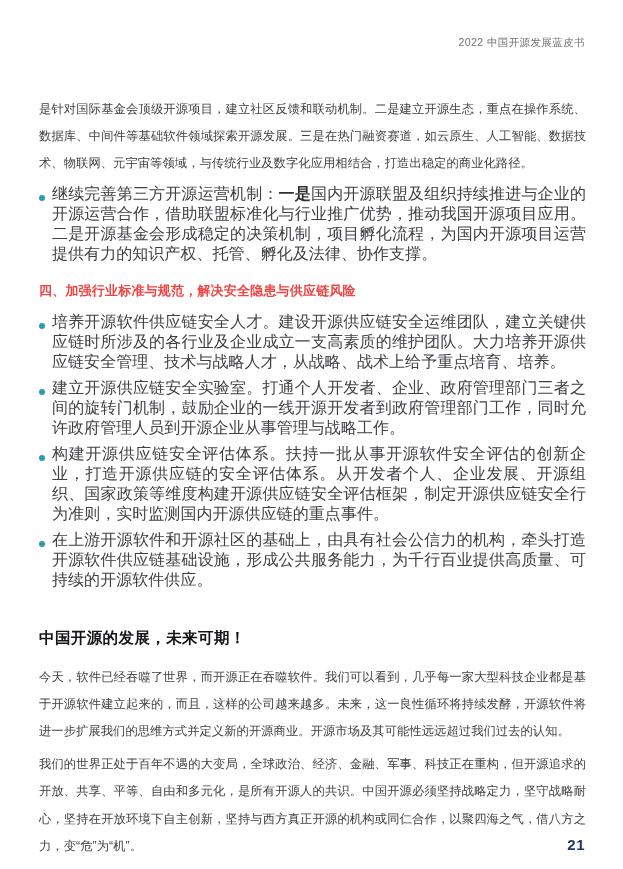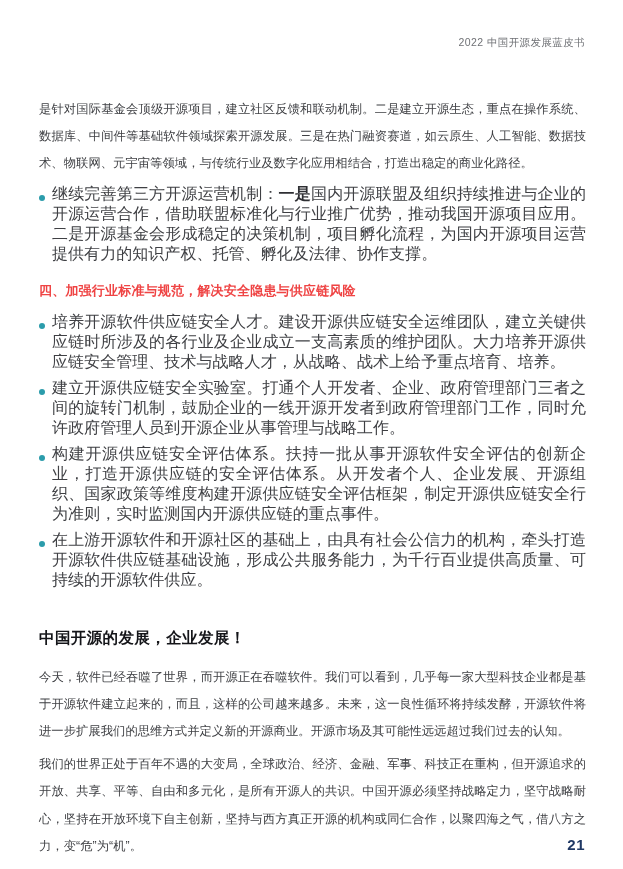--- a/index.html
+++ b/index.html
@@ -127,21 +127,21 @@
     <div class="bullet-para">
       <span class="bullet-dot"></span>
       <span>构建开源供应链安全评估体系。扶持一批从事开源软件安全评估的创新企业，打造开源供应链的安全评估体系。从开发者个人、企业发展、开源组织、国家政策等维度构建开源供应链安全评估框架，制定开源供应链安全行为准则，实时监测国内开源供应链的重点事件。</span>
     </div>
 
     <div class="bullet-para">
       <span class="bullet-dot"></span>
       <span>在上游开源软件和开源社区的基础上，由具有社会公信力的机构，牵头打造开源软件供应链基础设施，形成公共服务能力，为千行百业提供高质量、可持续的开源软件供应。</span>
     </div>
 
-    <h2 class="major-heading">中国开源的发展，企业发展！</h2>
+    <h2 class="major-heading">中国开源的发展，未来可期！</h2>
 
     <p class="body-para">今天，软件已经吞噬了世界，而开源正在吞噬软件。我们可以看到，几乎每一家大型科技企业都是基于开源软件建立起来的，而且，这样的公司越来越多。未来，这一良性循环将持续发酵，开源软件将进一步扩展我们的思维方式并定义新的开源商业。开源市场及其可能性远远超过我们过去的认知。</p>
 
     <p class="body-para">我们的世界正处于百年不遇的大变局，全球政治、经济、金融、军事、科技正在重构，但开源追求的开放、共享、平等、自由和多元化，是所有开源人的共识。中国开源必须坚持战略定力，坚守战略耐心，坚持在开放环境下自主创新，坚持与西方真正开源的机构或同仁合作，以聚四海之气，借八方之力，变“危”为“机”。</p>
 
   </div>
 
   <div class="page-number">21</div>
 
 </div>

